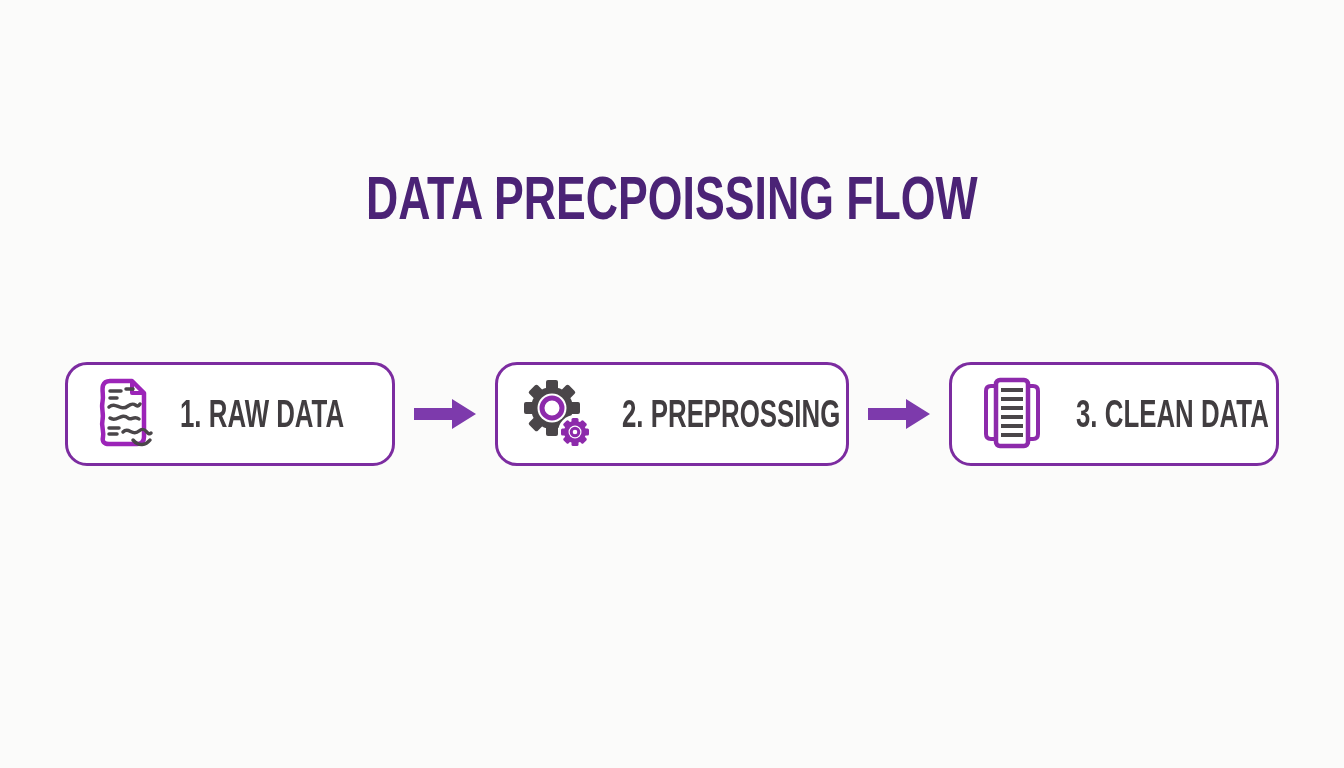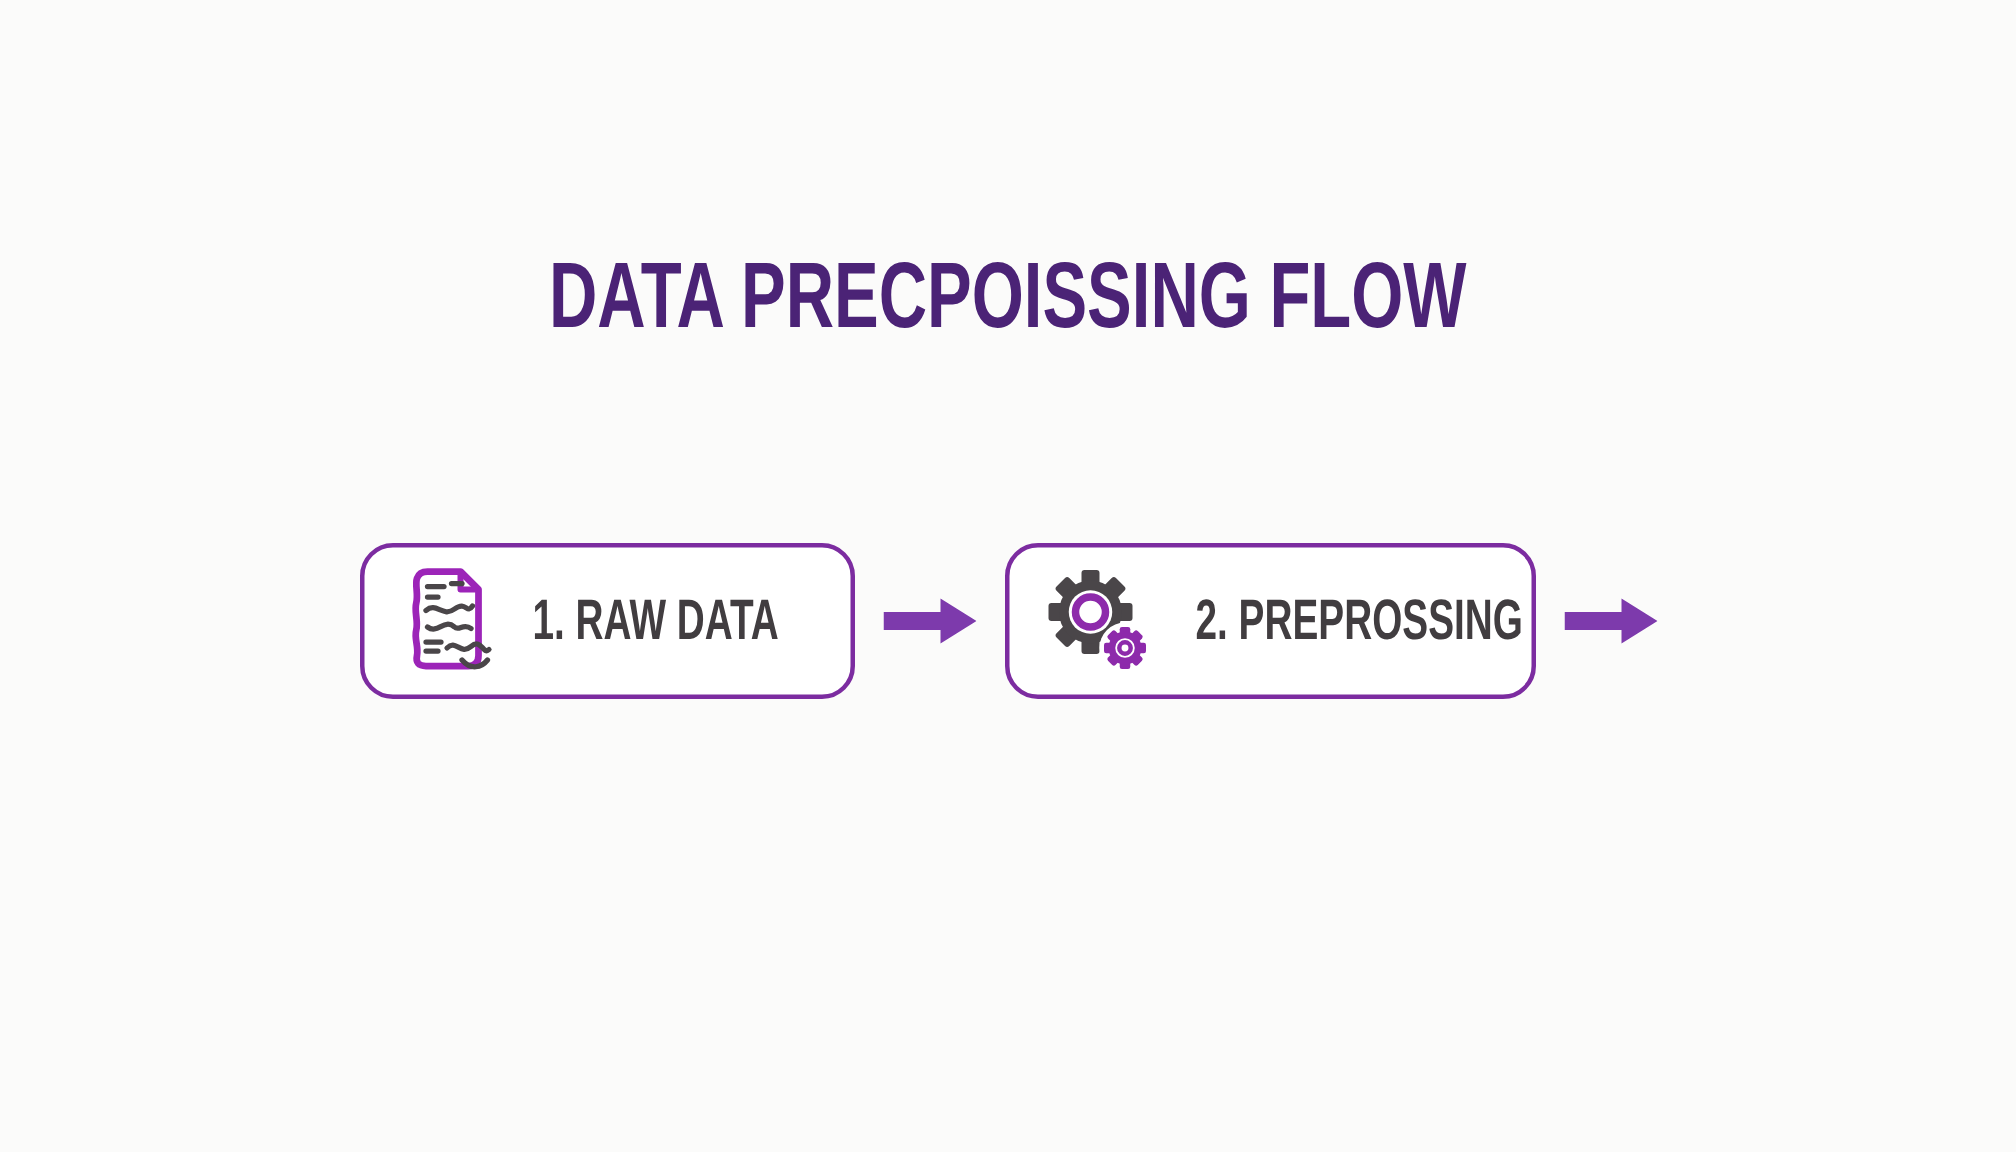--- a/index.html
+++ b/index.html
@@ -140,15 +140,31 @@
         <circle cx="55" cy="56" r="6.5" fill="#ffffff"></circle>
         <circle cx="55" cy="56" r="3.8" fill="#ffffff" stroke="var(--icon-purple)" stroke-width="3"></circle>
       </svg>
       <span class="step-label">2. PREPROSSING</span>
     </div>
 
     <svg class="flow-arrow" width="62" height="36" viewBox="0 0 62 36">
       <polygon points="0,12 38,12 38,3 62,18 38,33 38,24 0,24" fill="var(--arrow)"></polygon>
     </svg>
 
+    <div class="step-box w3">
+      <svg class="step-icon" width="76" height="80" viewBox="0 0 76 80" fill="none">
+        <path d="M24 12 H17 Q12 12 12 17 V60 Q12 65 17 65 H24" fill="none" stroke="var(--icon-purple)" stroke-width="4"></path>
+        <path d="M52 12 H59 Q64 12 64 17 V60 Q64 65 59 65 H52" fill="none" stroke="var(--icon-purple)" stroke-width="4"></path>
+        <rect x="22" y="6" width="32" height="66" rx="4" fill="#ffffff" stroke="var(--icon-purple)" stroke-width="4.5"></rect>
+        <g stroke="var(--icon-gray)" stroke-width="4" stroke-linecap="butt">
+          <path d="M27 16 H49"></path>
+          <path d="M27 25 H49"></path>
+          <path d="M27 34 H49"></path>
+          <path d="M27 43 H49"></path>
+          <path d="M27 52 H49"></path>
+          <path d="M27 61 H49"></path>
+        </g>
+      </svg>
+      <span class="step-label">3. CLEAN DATA</span>
+    </div>
 
   </div>
 </div>
 
 </body></html>

